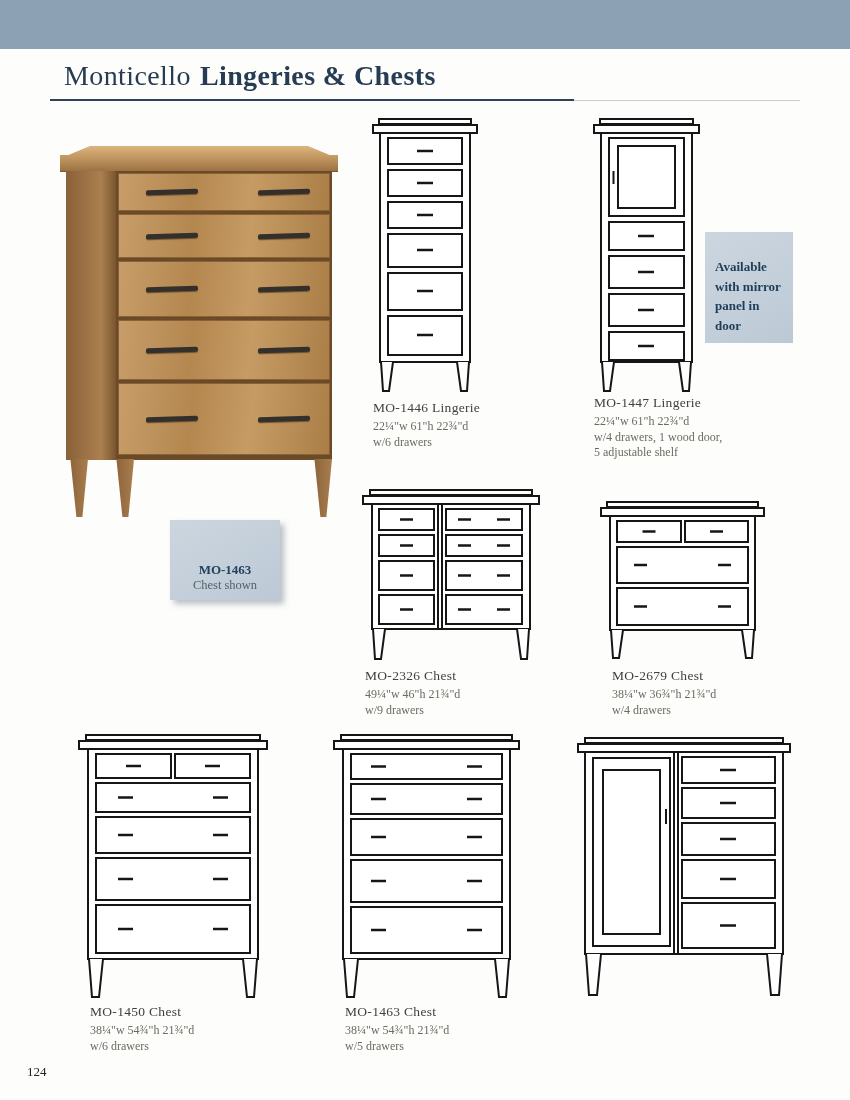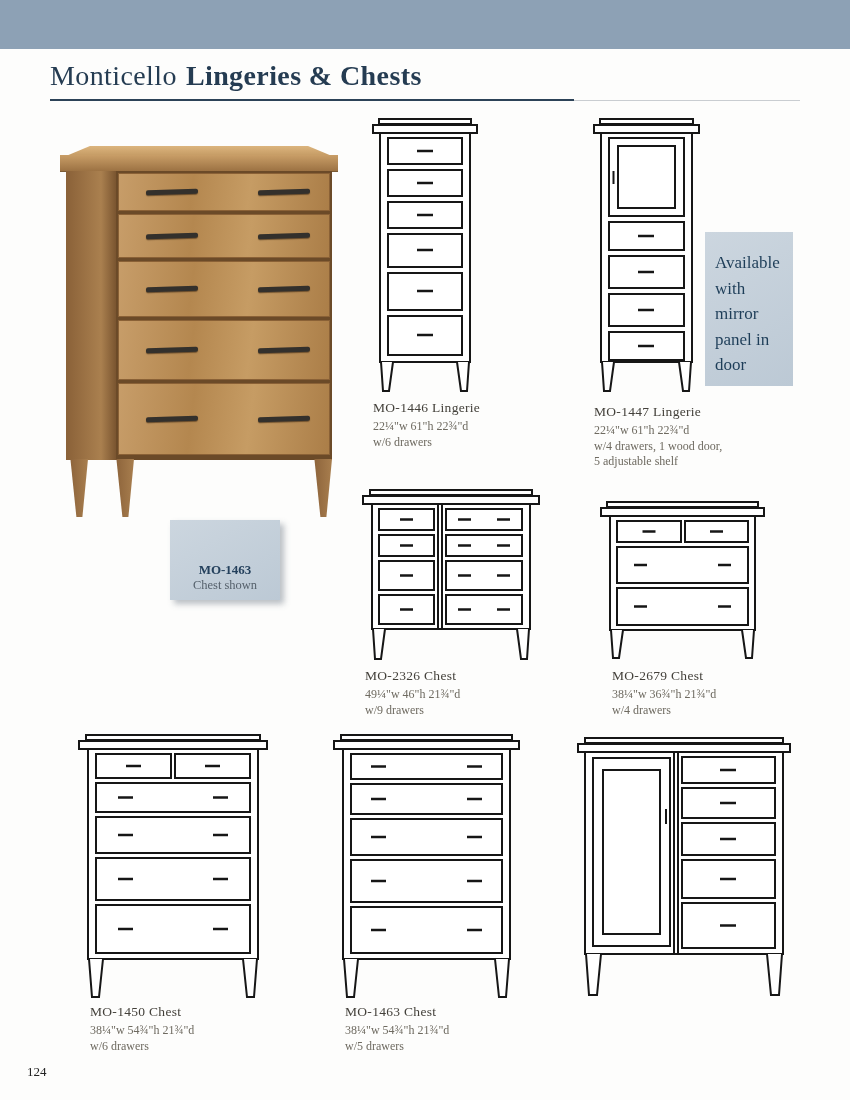--- a/index.html
+++ b/index.html
@@ -2,39 +2,39 @@
 <html><head>
 <meta charset="utf-8">
 <style>
   html,body { margin:0; padding:0; background:#ffffff; }
   .page {
     position:relative; width:850px; height:1100px; margin:0 auto;
     background:#fdfdfc; font-family:"Liberation Serif", serif; overflow:hidden;
   }
   .topbar { position:absolute; left:0; top:0; width:850px; height:49px; background:#8da1b5; }
 
-  .title { position:absolute; left:50px; top:60px; font-size:28px; color:#253c52; letter-spacing:0.4px; white-space:nowrap;text-align:center; }
+  .title { position:absolute; left:64px; top:60px; font-size:28px; color:#253c52; letter-spacing:0.4px; white-space:nowrap;text-align:center; }
   .title .light { font-weight:400; }
   .title .bold { font-weight:700; margin-left:9px; }
   .title-rule-dark  { position:absolute; left:50px;  top:99px;  width:524px; height:2px; background:#2c4257; }
   .title-rule-light { position:absolute; left:574px; top:100px; width:226px; height:1px; background:#c9cdd1; }
 
   
   .draw { position:absolute; }
   .draw rect, .draw path { fill:#ffffff; stroke:#161616; stroke-width:2; }
   .draw line { stroke:#161616; stroke-width:2; }
   .draw line.h { stroke-width:2.5; }
 
   
   .caption { position:absolute; color:#6e6a60; font-size:12px; line-height:1.32; }
   .cap-name { font-size:13.5px; font-weight:400; color:#43403a; letter-spacing:0.3px; margin-bottom:2px; }
 
   
   .callout { position:absolute; background:linear-gradient(150deg,#ccd6df 0%,#bcc9d5 100%); color:#1d3d58; }
-  .mirror-callout { left:705px; top:232px; width:68px; padding:18px 10px 8px 10px; font-size:17px; line-height:1.5; }
+  .mirror-callout { left:705px; top:232px; width:68px; padding:25px 10px 8px 10px; font-size:13px; line-height:1.5;font-weight:bold; }
   .shown-box { left:170px; top:520px; width:86px; padding:6px 12px 7px 12px; text-align:center;
                box-shadow:4px 4px 6px rgba(105,115,128,0.45); }
   .shown-model { font-weight:700; color:#24405c; font-size:13px;margin-top:36px; }
   .shown-cap   { color:#55606b; font-size:12.5px; }
 
   .pagenum { position:absolute; left:14px; top:1064px; font-size:13px; color:#222;margin-left:13px; }
 
   
   .photo-chest { position:absolute; left:60px; top:146px; width:278px; height:372px; }
   .pc-topsliver { position:absolute; left:6px; top:0; width:266px; height:10px;
@@ -142,21 +142,21 @@
       <line class="h" x1="45" y1="118" x2="61" y2="118"></line>
     <rect x="16" y="138" width="75" height="32"></rect>
       <line class="h" x1="45" y1="154" x2="61" y2="154"></line>
     <rect x="16" y="176" width="75" height="32"></rect>
       <line class="h" x1="45" y1="192" x2="61" y2="192"></line>
     <rect x="16" y="214" width="75" height="28"></rect>
       <line class="h" x1="45" y1="228" x2="61" y2="228"></line>
     <path d="M9 244 L11 273 L17 273 L21 244"></path>
       <path d="M98 244 L96 273 L90 273 L86 244"></path>
   </svg>
-  <div class="caption" style="left:594px;top:403px;width:150px">
+  <div class="caption" style="left:594px;top:394px;width:150px">
     <div class="cap-name">MO-1447 Lingerie</div>
     <div>22¼"w 61"h 22¾"d</div>
     <div>w/4 drawers, 1 wood door,</div>
     <div>5 adjustable shelf</div>
   </div>
 
   <svg class="draw" style="left:362px;top:489px" width="178" height="172" viewBox="0 0 178 172">
     <rect x="8" y="1" width="162" height="5"></rect>
       <rect x="1" y="7" width="176" height="8"></rect>
     <rect x="10" y="15" width="158" height="125"></rect>

